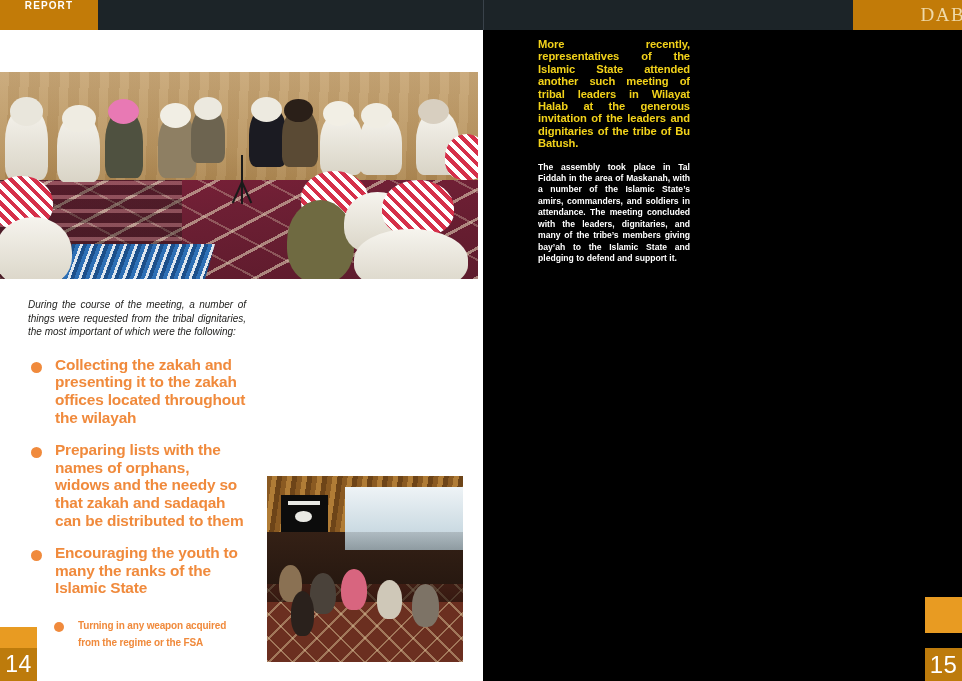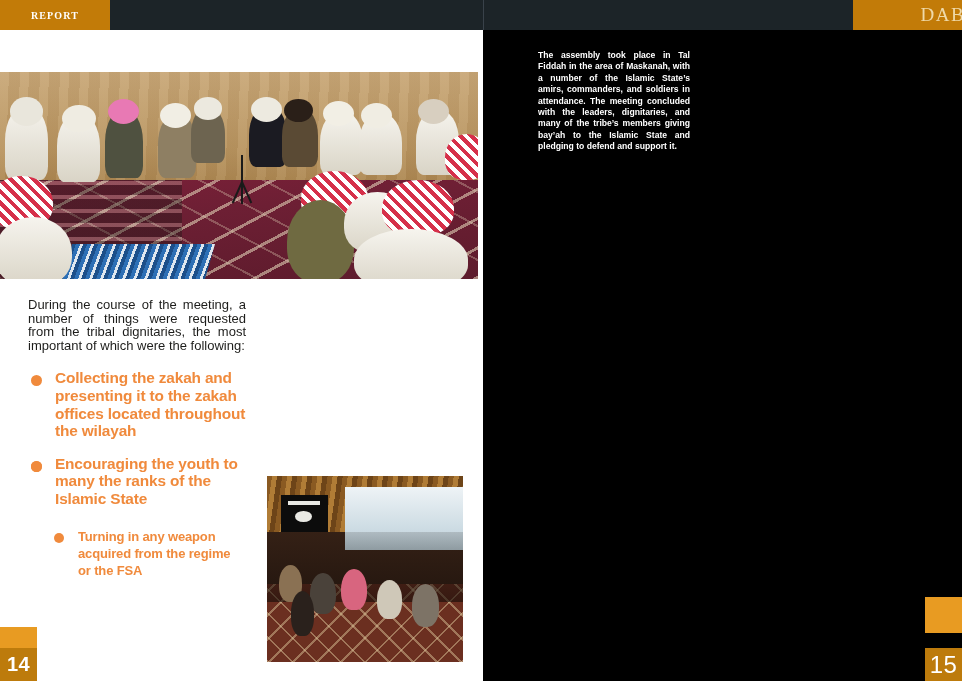--- a/index.html
+++ b/index.html
@@ -2,22 +2,22 @@
 <html><head>
 <meta charset="utf-8">
 <style>
   html,body{margin:0;padding:0;background:#fff;}
   body{width:962px;height:681px;overflow:hidden;font-family:"Liberation Sans",sans-serif;}
   .page{position:relative;width:962px;height:681px;background:#ffffff;}
 
   
   .topbar{position:absolute;left:0;top:0;width:962px;height:30px;background:#1C2428;z-index:20;}
   .gutter-line{position:absolute;left:483px;top:0;width:1px;height:30px;background:#39424a;z-index:21;}
-  .report-tab{position:absolute;left:0;top:0;width:110px;height:30px;background:#C27B08;
-    display:flex;align-items:center;justify-content:center;z-index:22;font-family:Liberation Serif, serif;}
+  .report-tab{position:absolute;left:0;top:0;width:98px;height:30px;background:#C27B08;
+    display:flex;align-items:flex-start;justify-content:center;z-index:22;}
   .report-tab span{color:#ffffff;font-size:10px;font-weight:bold;letter-spacing:1.1px;}
   .dabiq-tab{position:absolute;left:853px;top:0;width:109px;height:30px;background:#C27B08;
     display:flex;align-items:center;justify-content:center;z-index:22;padding-left:47px;}
   .dabiq-tab span{color:#EFD9A8;font-size:19px;font-family:"Liberation Serif",serif;letter-spacing:1.6px;}
   .dabiq-tail{position:absolute;right:14px;bottom:7px;width:16px;height:1px;background:#EFD9A8;z-index:23;}
 
   
   .photo{position:absolute;overflow:hidden;background:#2a2119;}
   .photo .lyr{position:absolute;inset:0;}
 
@@ -45,28 +45,28 @@
   .kufiya{background:repeating-linear-gradient(45deg,#d6304a 0 4px,#ffffff 4px 8px);}
   .white-rb{background:linear-gradient(180deg,#f6f4ee,#d9d4c6);}
   .tripod{position:absolute;left:50.5%;top:40%;width:2px;height:24%;background:#1a1a1a;}
   .tripod:before,.tripod:after{content:"";position:absolute;top:55%;width:2px;height:46%;background:#1a1a1a;}
   .tripod:before{transform:rotate(24deg);transform-origin:top;}
   .tripod:after{transform:rotate(-24deg);transform-origin:top;}
 
   
   .lp-col-a{position:absolute;left:28px;top:268px;width:218px;}
   .lp-col-b{position:absolute;left:267px;top:258px;width:200px;}
-  .intro{font-size:13px;line-height:13.6px;color:#1d1d1b;text-align:justify;}
+  .intro{font-size:10px;line-height:13.6px;color:#1d1d1b;text-align:justify;font-style:italic;}
   .blist{margin:17px 0 0 0;padding:0;list-style:none;}
   .blist li{position:relative;padding-left:27px;margin-bottom:15px;}
   .blist li .bul{position:absolute;left:3px;top:6px;width:11px;height:11px;border-radius:50%;background:#F08A3C;}
   .blist li .btxt{display:block;color:#F08A3C;font-size:15.4px;line-height:17.6px;font-weight:bold;letter-spacing:-.15px;}
   .blist li.sub{padding-left:50px;margin-top:20px;}
   .blist li.sub .bul{left:26px;top:5px;width:10px;height:10px;}
-  .blist li.sub .btxt{font-size:13px;line-height:17px;}
+  .blist li.sub .btxt{font-size:10px;line-height:17px;}
   .head-b .bul{position:absolute;left:3px;top:6px;width:11px;height:11px;border-radius:50%;background:#F08A3C;}
   .head-b{position:relative;padding-left:25px;}
   .head-b .btxt{display:block;color:#F08A3C;font-size:15.4px;line-height:17.8px;font-weight:bold;}
   .para2{margin-top:18px;font-size:9.3px;line-height:13.4px;color:#1d1d1b;}
 
   
   #ph-hall{left:267px;top:446px;width:196px;height:186px;}
   .hall-roof{position:absolute;left:0;top:0;width:100%;height:30%;
     background:repeating-linear-gradient(98deg,#8a5a22 0 5px,#b07c36 5px 10px,#6d4418 10px 15px);}
   .hall-bright{position:absolute;left:40%;top:6%;width:60%;height:34%;
@@ -79,21 +79,21 @@
     background-image:
       repeating-linear-gradient(45deg,rgba(226,206,160,.45) 0 2px,transparent 2px 17px),
       repeating-linear-gradient(-45deg,rgba(226,206,160,.45) 0 2px,transparent 2px 17px);}
   .hall-crowd{position:absolute;left:0;top:30%;width:100%;height:38%;
     background:linear-gradient(180deg,rgba(20,12,8,.15),rgba(20,12,8,.62));}
 
   
   .lp-orange{position:absolute;left:0;top:597px;width:37px;height:36px;background:#E89B22;z-index:8;}
   .lp-num{position:absolute;left:0;top:648px;width:37px;height:33px;background:#BD7B0C;z-index:9;
     display:flex;align-items:center;justify-content:center;}
-  .lp-num span{color:#ffffff;font-size:20px;letter-spacing:.5px;font-weight:bold;}
+  .lp-num span{color:#ffffff;font-size:23px;letter-spacing:.5px;}
 
   
   .rp{position:absolute;left:483px;top:30px;width:479px;height:651px;background:#000000;z-index:5;}
 
   
   #ph-strip{left:483px;top:30px;width:45px;height:343px;}
   .strip-wood{position:absolute;left:0;top:0;width:100%;height:36%;
     background:repeating-linear-gradient(6deg,#c08a4e 0 5px,#e0a968 5px 9px,#9a6b33 9px 14px);}
   .strip-dark{position:absolute;left:0;top:30%;width:100%;height:70%;
     background:linear-gradient(180deg,#3a2b24,#171012 55%,#5d4a44 100%);}
@@ -184,20 +184,21 @@
 
     <div class="lp-col-a">
       <div class="intro">During the course of the meeting, a number of things were requested from the tribal dignitaries, the most important of which were the following:</div>
       <ul class="blist">
         <li>
           <span class="bul"></span>
           <span class="btxt">Collecting the zakah and presenting it to the zakah offices located throughout the wilayah</span>
         </li>
         <li>
           <span class="bul"></span>
+          <span class="btxt">Preparing lists with the names of orphans, widows and the needy so that zakah and sadaqah can be distributed to them</span>
         </li>
         <li>
           <span class="bul"></span>
           <span class="btxt">Encouraging the youth to many the ranks of the Islamic State</span>
         </li>
         <li class="sub">
           <span class="bul"></span>
           <span class="btxt">Turning in any weapon acquired from the regime or the FSA</span>
         </li>
       </ul>
@@ -231,20 +232,21 @@
   <div class="photo" id="ph-strip">
     <div class="lyr" style="background:#2a1d18;"></div>
     <div class="strip-wood"></div>
     <div class="strip-dark"></div>
     <div class="strip-kuf"></div>
     <div class="fg-head white-rb" style="left:5%;top:44%;width:90%;height:16%;"></div>
     <div class="fg-head" style="left:0%;top:78%;width:100%;height:18%;background:#cbb8ac;"></div>
   </div>
 
   <div class="rtext">
+    <div class="rt-head">More recently, representatives of the Islamic State attended another such meeting of tribal leaders in Wilayat Halab at the generous invitation of the leaders and dignitaries of the tribe of Bu Batush.</div>
     <div class="rt-body">The assembly took place in Tal Fiddah in the area of Maskanah, with a number of the Islamic State’s amirs, commanders, and soldiers in attendance. The meeting concluded with the leaders, dignitaries, and many of the tribe’s members giving bay’ah to the Islamic State and pledging to defend and support it.</div>
   </div>
 
   <div class="photo" id="ph-pray">
     <div class="lyr pray-bg"></div>
     <div class="pray-wood"></div>
     <div class="pr-row pr-drk" style="top:19%;height:9%;"></div>
     <div class="pr-row pr-kuf" style="top:27%;height:7%;opacity:.85;"></div>
     <div class="pr-row pr-wht" style="top:33%;height:9%;"></div>
     <div class="pr-row pr-drk" style="top:41%;height:7%;"></div>

